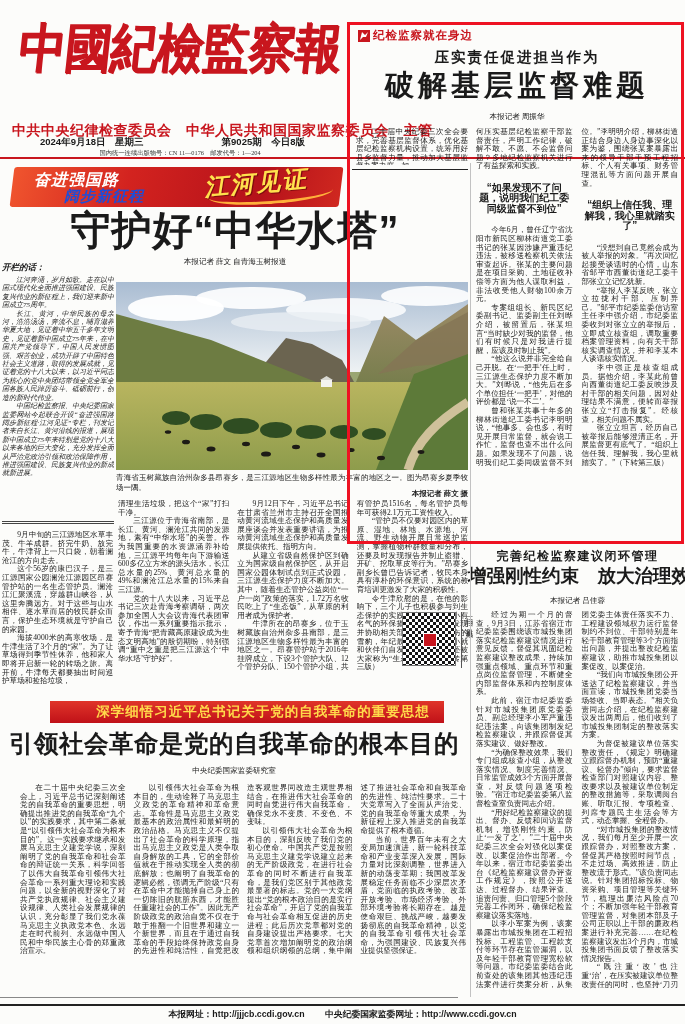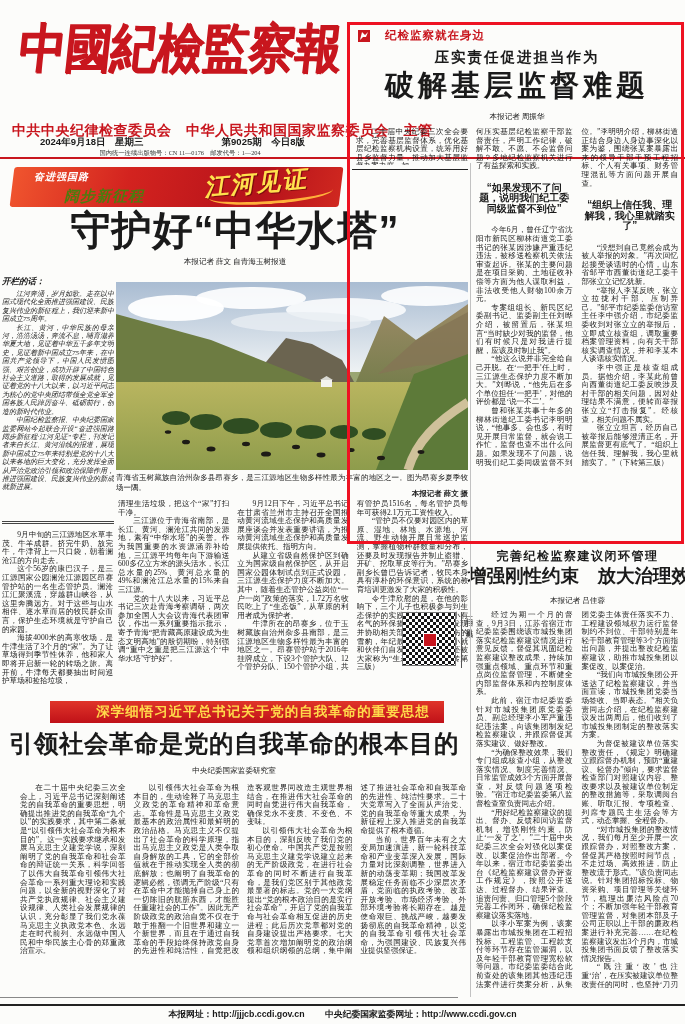--- a/index.html
+++ b/index.html
@@ -26,55 +26,55 @@
     font-size:10px;line-height:10.5px;text-align:center;text-indent:0;}
   .cols2{column-count:2;column-gap:9px;}
   .cols3{column-count:3;column-gap:8px;}
   .cols4{column-count:4;column-gap:8px;}
   .clip{overflow:hidden;}
 
   
   .tag-row{left:358px;top:28px;width:320px;display:flex;align-items:center;gap:3px;}
   .tag-icon{width:12px;height:12px;background:#c8161e;display:inline-block;position:relative;flex:0 0 auto;}
   .tag-icon svg{position:absolute;left:1px;top:1px;}
-  .tag-text{color:#c8161e;font-weight:bold;font-size:11.5px;font-family:"Liberation Sans",sans-serif;letter-spacing:1px;margin-left:12px;}
+  .tag-text{color:#c8161e;font-weight:bold;font-size:11.5px;font-family:"Liberation Sans",sans-serif;letter-spacing:1px;}
   .top-kicker{left:352px;top:48px;width:330px;text-align:center;font-weight:bold;font-size:14.5px;
     font-family:"Liberation Sans",sans-serif;letter-spacing:2px;}
   .top-head{left:352px;top:66px;width:330px;text-align:center;font-weight:900;font-size:29px;
     font-family:"DejaVu Serif",serif;letter-spacing:4px;white-space:nowrap;}
   .top-byline{left:352px;top:112px;width:330px;text-align:center;font-size:7.6px;}
   .top-intro{left:356px;top:128px;width:112px;height:37px;}
   .intro-rule{left:352px;top:169px;width:116px;height:1px;background:#222;}
   .top-body{left:476px;top:128px;width:202px;height:406px;}
 
   
   .hl-box{left:347px;top:22px;width:331px;height:516px;border:3px solid #ee1222;z-index:60;pointer-events:none;}
 
   
   .banner{left:8px;top:167px;width:337px;height:40px;}
   .banner-bg{position:absolute;left:4px;top:0;width:329px;height:40px;border-radius:3px;
     background:linear-gradient(100deg,#f0552e 0%,#d3231f 35%,#b5121a 75%,#d02820 100%);
     transform:skewX(-7deg);}
   .banner-l1{position:absolute;left:26px;top:3px;color:#fff;font-family:"Liberation Sans",sans-serif;
-    font-weight:900;font-style:italic;font-size:10px;letter-spacing:1px;}
-  .banner-l2{position:absolute;left:56px;top:20px;color:#4d7c0f;font-family:"Liberation Sans",sans-serif;
+    font-weight:900;font-style:italic;font-size:16px;letter-spacing:1px;}
+  .banner-l2{position:absolute;left:56px;top:20px;color:#1d4ed8;font-family:"Liberation Sans",sans-serif;
     font-weight:900;font-style:italic;font-size:15px;letter-spacing:1px;}
   .banner-script{position:absolute;left:196px;top:0px;color:#ffe14d;font-family:"DejaVu Serif",serif;
     font-weight:900;font-style:italic;font-size:24px;transform:rotate(-5deg);letter-spacing:2px;
     text-shadow:1px 1px 0 #7e0a0e;}
   .banner-swoosh{position:absolute;left:200px;top:16px;width:125px;height:18px;
     border-bottom:3px solid #ffb03a;border-radius:50%;transform:rotate(-4deg);}
 
   
   .main-head{left:0;top:203px;width:470px;text-align:center;font-weight:900;font-size:40px;
     font-family:"Liberation Sans",sans-serif;letter-spacing:1px;white-space:nowrap;}
   .main-byline{left:0;top:257px;width:470px;text-align:center;font-size:7.6px;}
 
   
-  .sidebar{left:2px;top:276px;width:112px;height:245px;border-bottom:3px double #444;padding-bottom:0;}
+  .sidebar{left:2px;top:262px;width:112px;height:245px;border-bottom:3px double #444;padding-bottom:14px;}
   .sidebar .sb-title{font-weight:bold;font-style:italic;font-size:8.5px;margin-bottom:2px;}
   .sidebar p{margin:0;font-style:italic;font-size:7px;line-height:8.4px;text-indent:2em;text-align:justify;color:#222;}
 
   
   .photo{left:116px;top:282px;width:352px;height:188px;background:#9aa673;}
   .caption{left:116px;top:473px;width:352px;height:25px;font-size:7.5px;line-height:9.5px;text-align:justify;}
   .caption .credit{position:absolute;right:0;bottom:0;font-weight:bold;background:#fcfcfa;padding-left:6px;}
 
   .shuita-c1{left:2px;top:531px;width:111px;height:160px;}
   .shuita-cols{left:118px;top:500px;width:350px;height:194px;}

